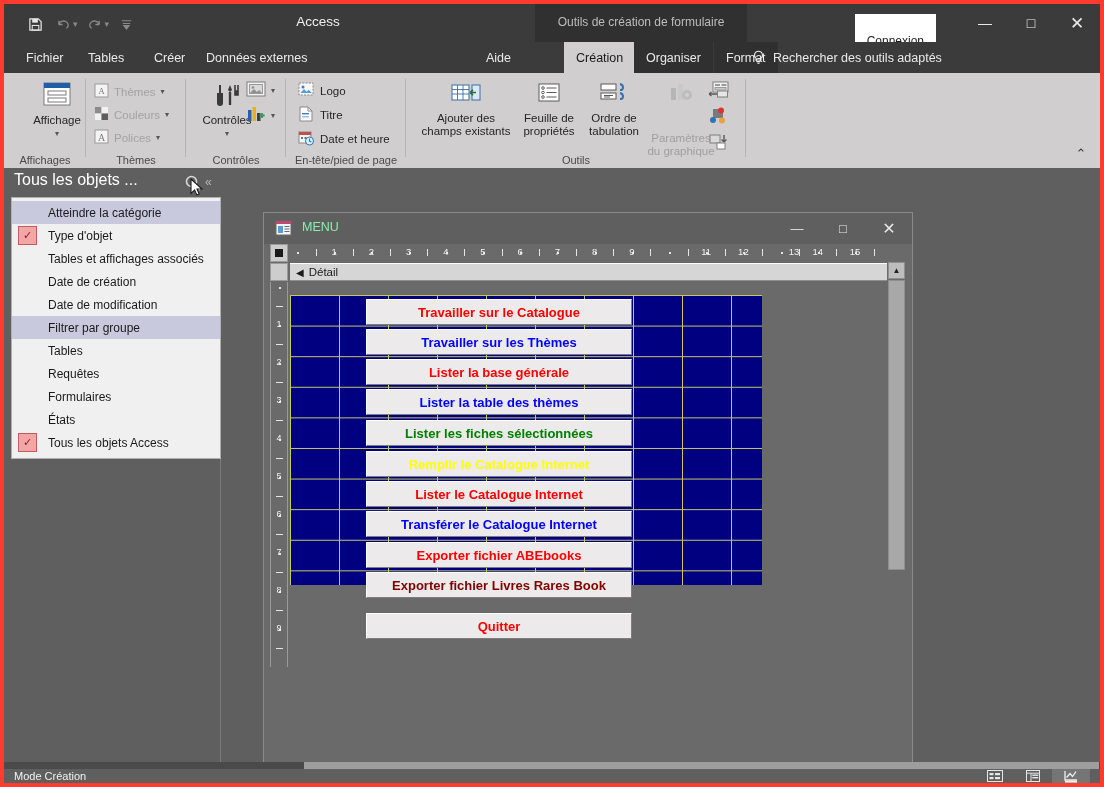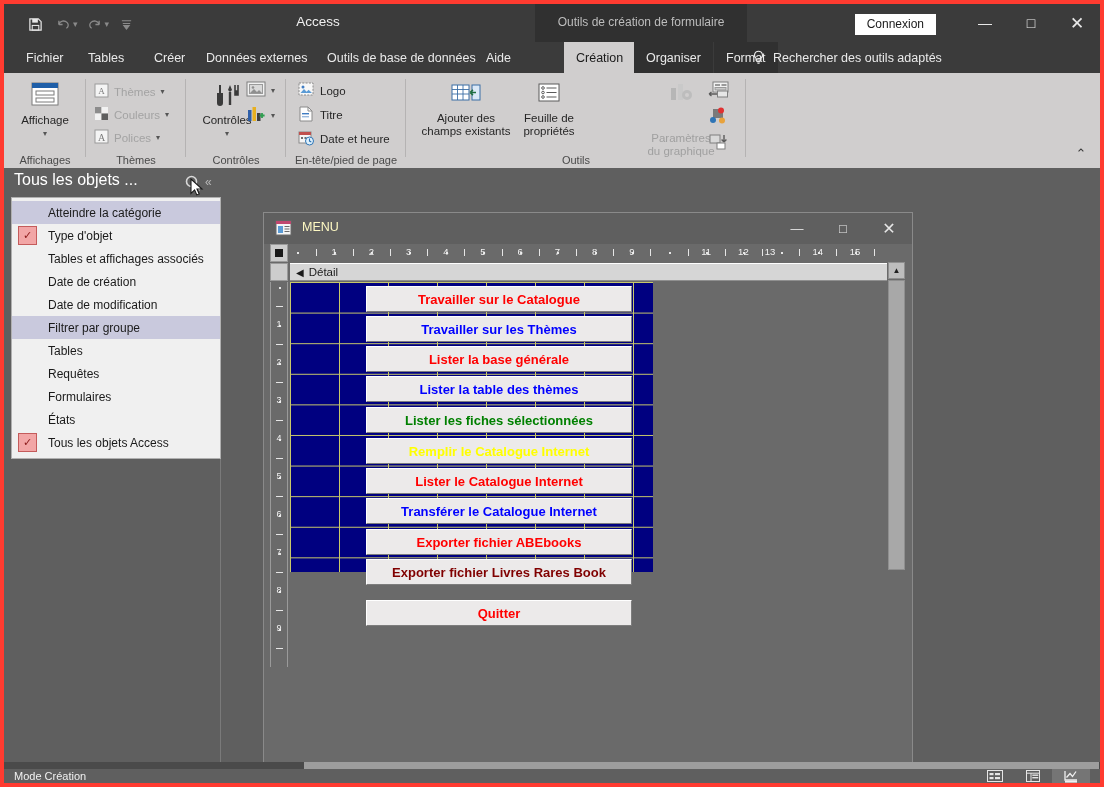--- a/index.html
+++ b/index.html
@@ -41,21 +41,21 @@
     position:absolute; left:531px; top:0; width:212px; height:38px;
     background:#303030;
   }
   .ctx-tab-banner span {
     display:block; text-align:center; margin-top:11px;
     color:#bdbdbd; font-size:12px;
   }
   .connexion {
     position:absolute; right:164px; top:10px;
     background:#ffffff; color:#1a1a1a;
-    font-size:12px; padding:3px 12px 4px; border:none;
+    font-size:12px; padding:20px 12px 4px; border:none;
     cursor:pointer;
   }
   .wbtn {
     position:absolute; top:0; width:46px; height:38px;
     display:flex; align-items:center; justify-content:center;
     color:#e8e8e8; font-size:14px; cursor:pointer;
   }
   .wbtn.min { right:92px; } .wbtn.max { right:46px; } .wbtn.close { right:0; }
   .wbtn.close { font-size:17px; }
 
@@ -151,21 +151,21 @@
 
   
   .formwin {
     position:absolute; left:259px; top:44px;
     width:650px; height:671px;
     background:#6a6a6a; border:1px solid #8a8a8a;
   }
   .fw-title { position:relative; height:31px; background:#5f5f5f; }
   .fw-icon { position:absolute; left:11px; top:7px; width:17px; height:16px; }
   .fw-name {
-    position:absolute; left:38px; top:7px; color:#fef9c3; font-size:12.5px;
+    position:absolute; left:38px; top:7px; color:#86efac; font-size:12.5px;
   }
   .fwbtn {
     position:absolute; top:0; width:46px; height:31px;
     display:flex; align-items:center; justify-content:center;
     color:#e6e6e6; font-size:13px; cursor:pointer;
   }
   .fwbtn.min { right:92px; } .fwbtn.max { right:46px; }
   .fwbtn.close { right:0; font-size:16px; }
 
   
@@ -209,21 +209,21 @@
     position:absolute; left:50%; transform:translateX(-50%);
     color:#f2f2f2; font-size:9px;
   }
 
   
   .canvas-wrap {
     position:absolute; left:26px; top:69px; width:597px; height:567px;
     background:#6a6a6a; overflow:hidden;
   }
   .grid {
-    position:absolute; left:0; top:0; width:363px; height:290px;
+    position:absolute; left:0; top:13px; width:472px; height:290px;
     background:#000080;
     background-image:
       linear-gradient(to right, #c8c86a 1px, transparent 1px),
       linear-gradient(to bottom, #c8c86a 1px, transparent 1px);
     background-size:49px 30.6px;
     text-align:right;
   }
   .fbtn {
     position:absolute; left:76px; width:266px; height:26px;
     background:#eceaea;
@@ -318,40 +318,39 @@
     <div class="wbtn min">—</div>
     <div class="wbtn max">□</div>
     <div class="wbtn close">✕</div>
   </div>
 
   <div class="tabbar">
     <div class="tab" style="left:10px;">Fichier</div>
     <div class="tab" style="left:72px;">Tables</div>
     <div class="tab" style="left:138px;">Créer</div>
     <div class="tab" style="left:190px;">Données externes</div>
-    <div class="tab" style="left:311px;">Outils de base de données</div>
     <div class="tab" style="left:470px;">Aide</div>
     <div class="tab active ctx" style="left:528px;">Création</div>
     <div class="tab ctx" style="left:598px;">Organiser</div>
     <div class="tab ctx" style="left:678px;">Format</div>
     <div class="search-hint">
       <span class="bulb">
         <svg width="13" height="15" viewBox="0 0 13 15">
             <path d="M6.5 1.2a4 4 0 0 0-2.4 7.2v1.6h4.8V8.4A4 4 0 0 0 6.5 1.2z" fill="none" stroke="#eaeaea" stroke-width="1.1"></path>
             <path d="M4.9 11.6h3.2M5.4 13.3h2.2" stroke="#eaeaea" stroke-width="1.1"></path>
           </svg>
       </span>
       <span>Rechercher des outils adaptés</span>
     </div>
   </div>
 
   <div class="ribbon">
 
     <div class="ribgroup" style="left:0; width:82px;">
-      <div class="bigbtn" style="left:12px; top:8px; width:58px;">
+      <div class="bigbtn" style="left:24px; top:8px; width:58px;">
         <span class="ico">
           <svg width="34" height="30" viewBox="0 0 34 30">
               <rect x="4" y="2" width="26" height="22" fill="#fff" stroke="#7b7b7b"></rect>
               <rect x="4" y="2" width="26" height="5" fill="#1f5fa8"></rect>
               <rect x="8" y="10" width="18" height="4" fill="#fff" stroke="#7b7b7b"></rect>
               <rect x="8" y="17" width="18" height="4" fill="#fff" stroke="#7b7b7b"></rect>
             </svg>
         </span>
         <span>Affichage</span>
         <span class="chev">▾</span>
@@ -491,20 +490,32 @@
         <span class="ico">
           <svg width="30" height="28" viewBox="0 0 30 28">
               <rect x="5" y="3" width="20" height="17" fill="#fff" stroke="#5b5b5b"></rect>
               <circle cx="9" cy="7" r="1.3" fill="none" stroke="#5b5b5b"></circle>
               <circle cx="9" cy="11.5" r="1.3" fill="none" stroke="#5b5b5b"></circle>
               <circle cx="9" cy="16" r="1.3" fill="none" stroke="#5b5b5b"></circle>
               <path d="M12.5 7h10M12.5 11.5h10M12.5 16h10" stroke="#5b5b5b" stroke-width="1.2"></path>
             </svg>
         </span>
         <span>Feuille de propriétés</span>
+      </div>
+      <div class="bigbtn" style="left:176px; top:8px; width:64px;">
+        <span class="ico">
+          <svg width="32" height="28" viewBox="0 0 32 28">
+              <rect x="3" y="3" width="15" height="6" fill="#fff" stroke="#5b5b5b"></rect>
+              <rect x="3" y="12" width="15" height="6" fill="#fff" stroke="#5b5b5b"></rect>
+              <path d="M6 14.5h9M6 16h6" stroke="#5b5b5b"></path>
+              <path d="M22 3c4 1 4 6 0 6" fill="none" stroke="#2e75b6" stroke-width="2"></path>
+              <path d="M22 12c4 1 4 6 0 6" fill="none" stroke="#2e75b6" stroke-width="2"></path>
+            </svg>
+        </span>
+        <span>Ordre de tabulation</span>
       </div>
       <div class="bigbtn disabled" style="left:240px; top:8px; width:70px;gap:20px;">
         <span class="ico">
           <svg width="30" height="28" viewBox="0 0 30 28">
               <rect x="5" y="7" width="5" height="12" fill="#b6b6b6"></rect>
               <rect x="12" y="3" width="5" height="16" fill="#c9c9c9"></rect>
               <circle cx="21" cy="14" r="5" fill="#bdbdbd"></circle>
               <circle cx="21" cy="14" r="2" fill="#d0cece"></circle>
             </svg>
         </span>
@@ -666,21 +677,21 @@
             <div class="num" style="left: 118.6px;">3</div>
             <div class="num" style="left: 155.8px;">4</div>
             <div class="num" style="left: 193px;">5</div>
             <div class="num" style="left: 230.2px;">6</div>
             <div class="num" style="left: 267.4px;">7</div>
             <div class="num" style="left: 304.6px;">8</div>
             <div class="num" style="left: 341.8px;">9</div>
             <div class="num" style="left: 379px; margin-top: 36px;">10</div>
             <div class="num" style="left: 416.2px;">11</div>
             <div class="num" style="left: 453.4px;">12</div>
-            <div class="num" style="left: 480px;">13</div>
+            <div class="num" style="left: 504px;">13</div>
             <div class="num" style="left: 527.8px;">14</div>
             <div class="num" style="left: 565px;">15</div>
           </div>
       </div>
 
       <div class="vruler-strip"></div>
       <div class="detailbar">
         <span class="tri">◀</span>
         <span>Détail</span>
       </div>

